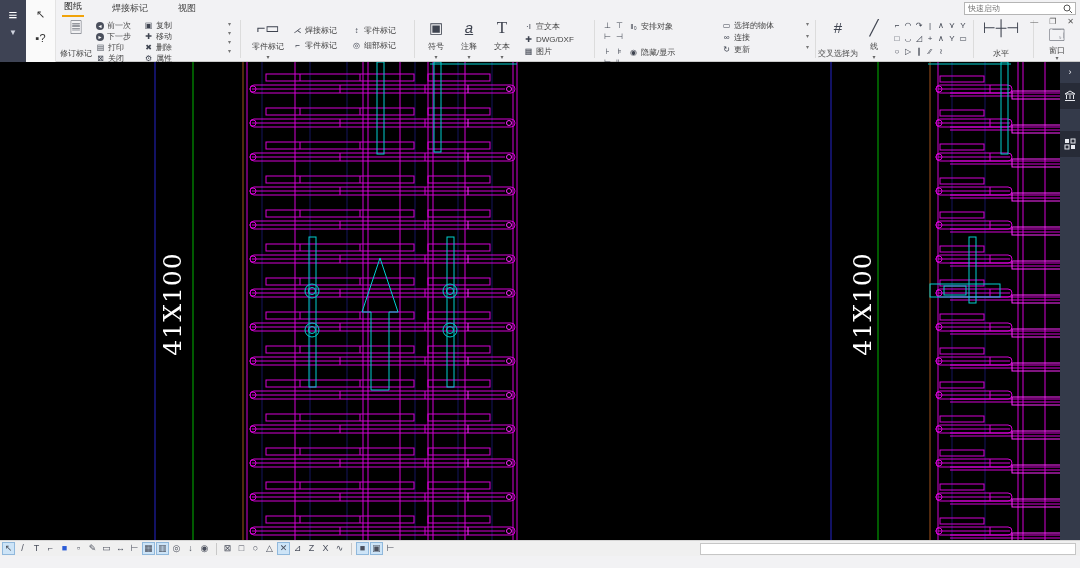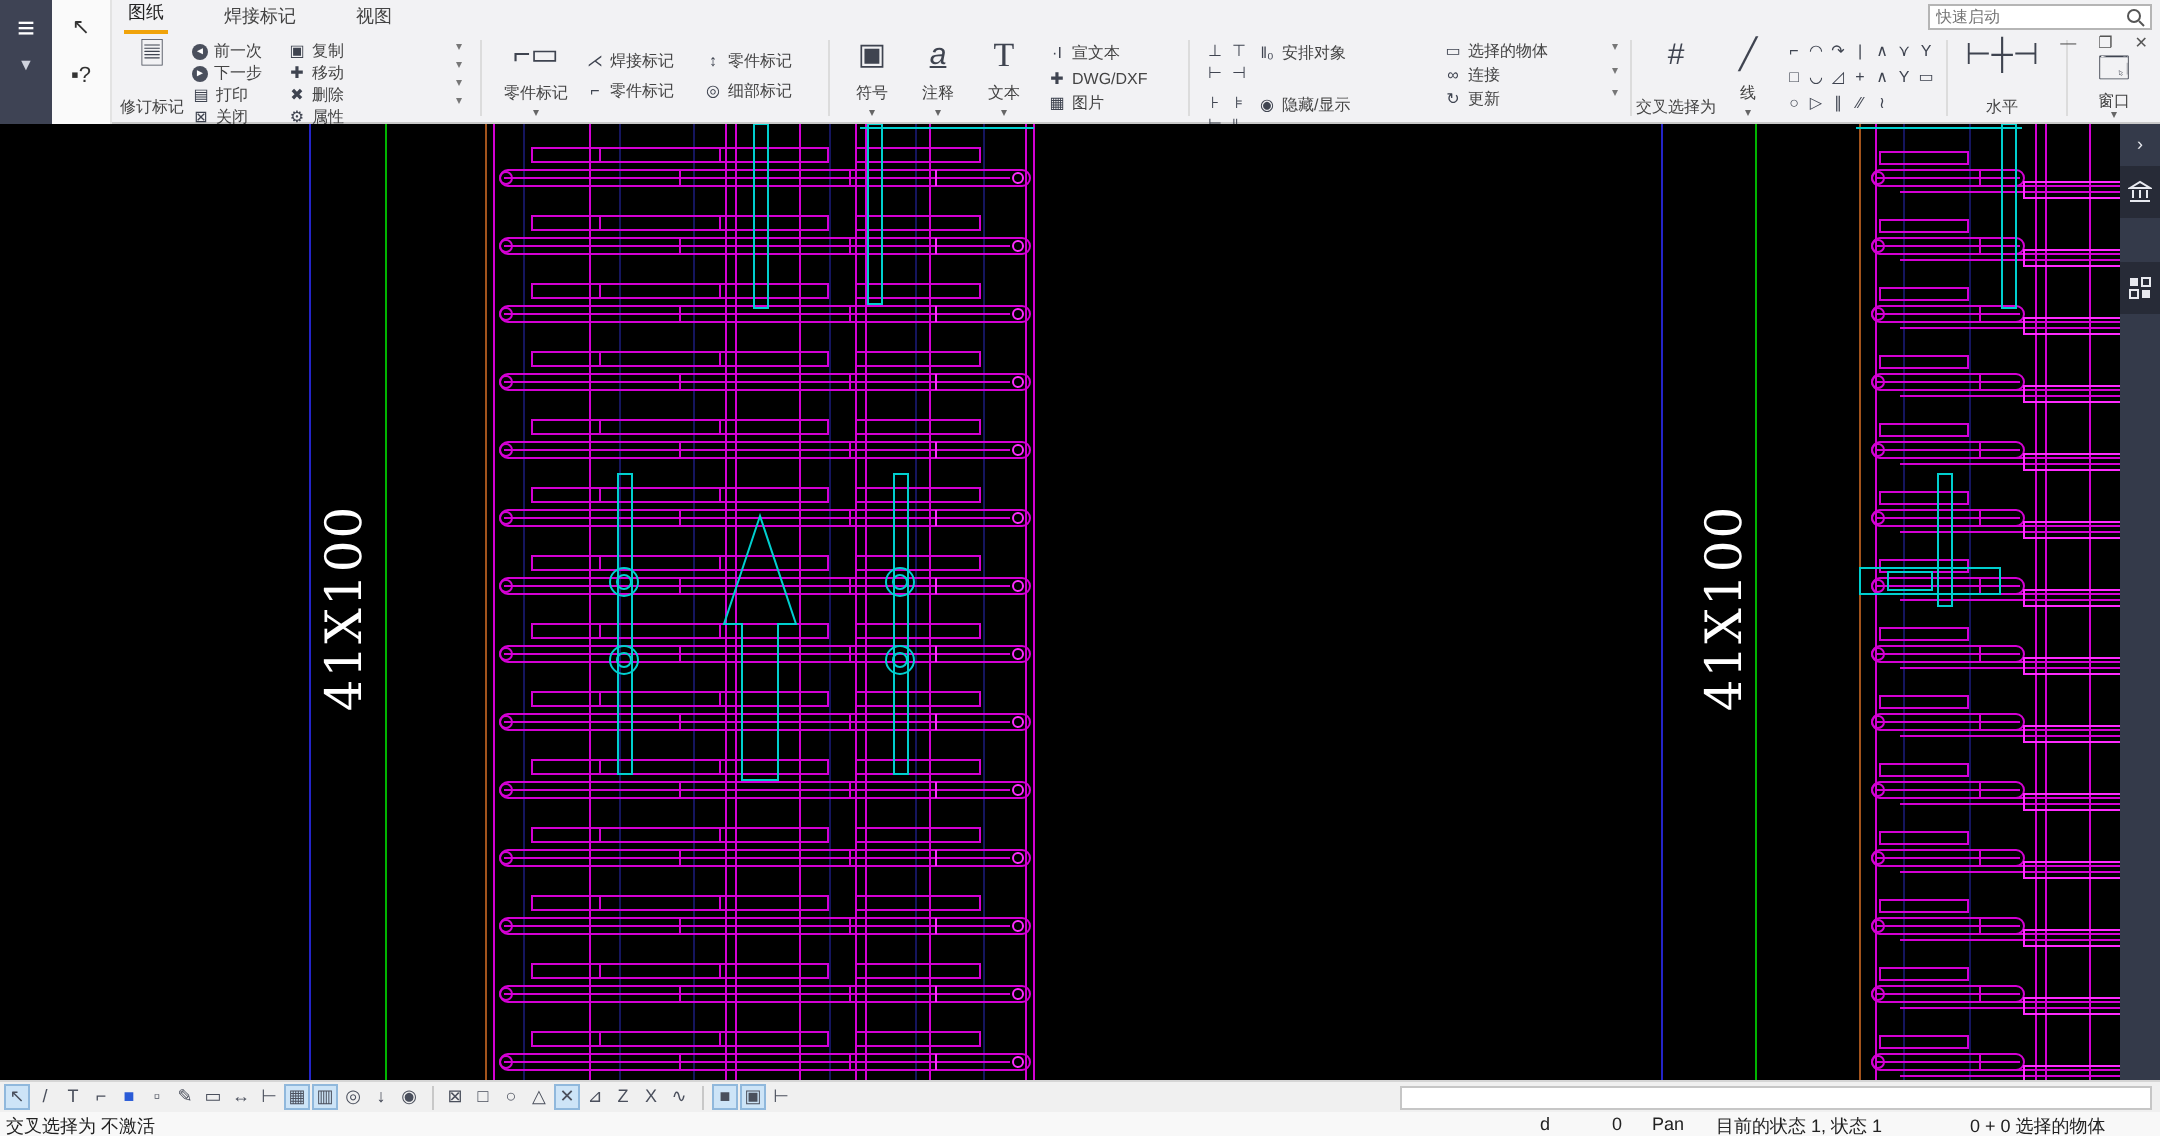--- a/index.html
+++ b/index.html
@@ -675,22 +675,14 @@
       </span>
     <span class="tsep"></span>
     <span id="tb-extra" style="display:flex;">
         <span class="tbtn active">■</span>
         <span class="tbtn active">▣</span>
         <span class="tbtn">⊢</span>
       </span>
     <span class="tfield"></span>
   </div>
 
-  <div class="statusbar">
-    <span style="left:3px;">交叉选择为 不激活</span>
-    <span style="left:770px;">d</span>
-    <span style="left:806px;">0</span>
-    <span style="left:826px;">Pan</span>
-    <span style="left:858px;">目前的状态 1, 状态 1</span>
-    <span style="left:985px;">0 + 0 选择的物体</span>
-  </div>
 
 </div>
 
 </body></html>

